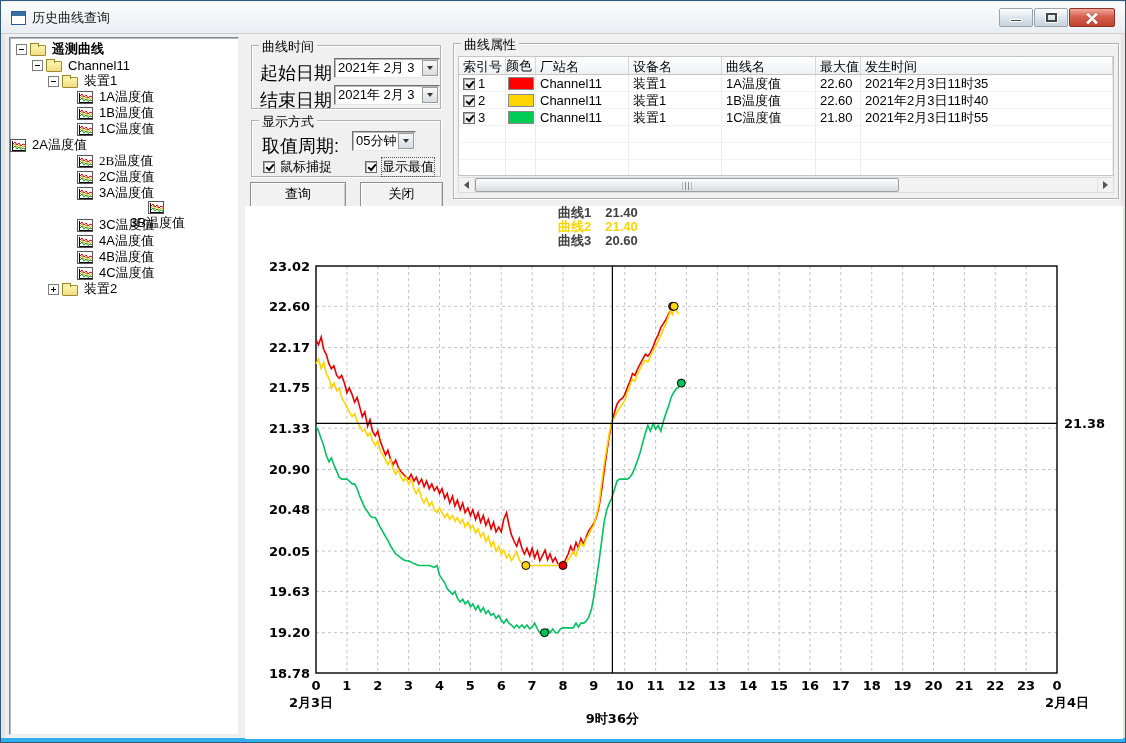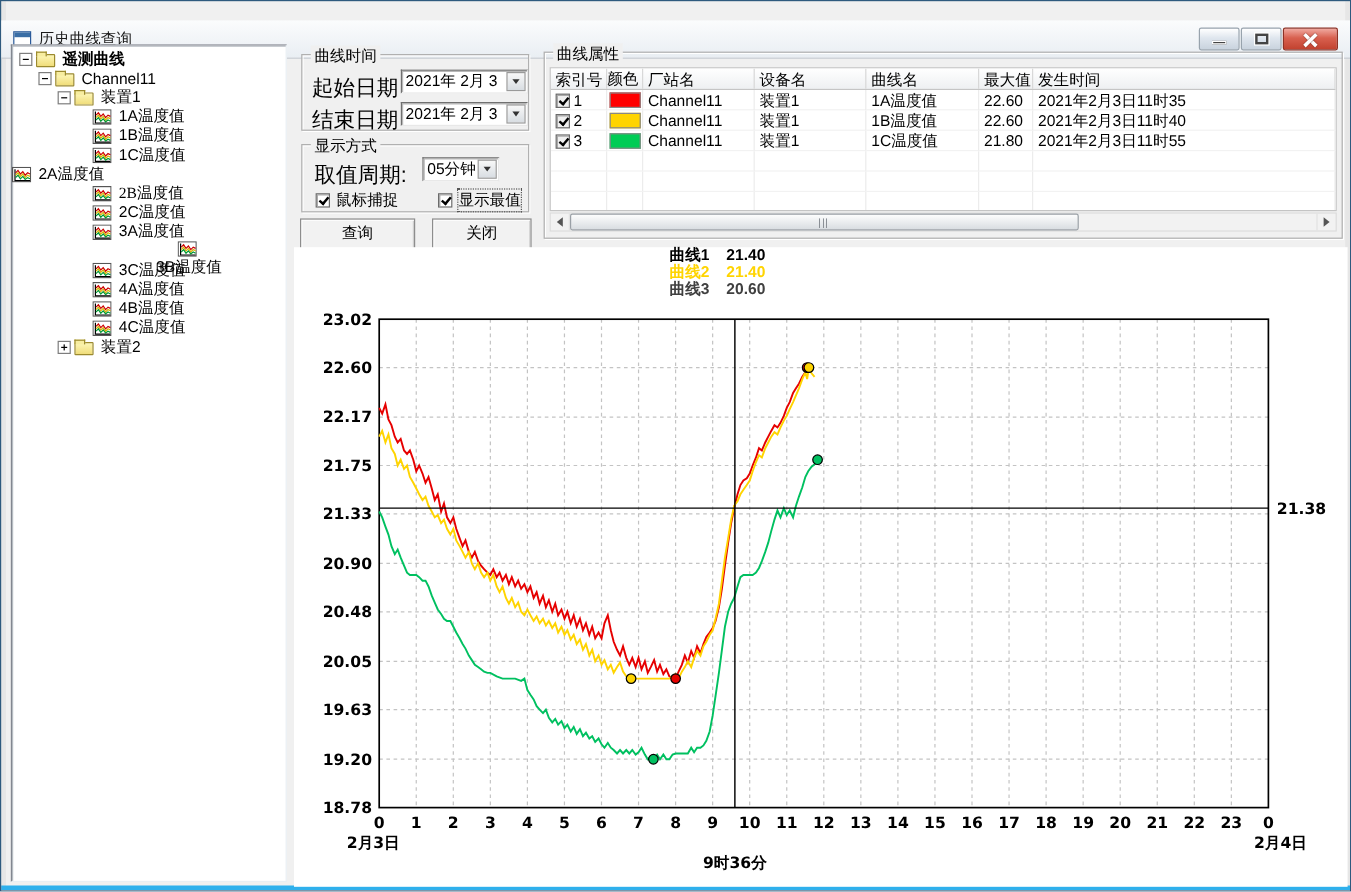--- a/index.html
+++ b/index.html
@@ -1,20 +1,20 @@
 <!DOCTYPE html>
 <html><head>
 <meta charset="utf-8">
 <style>
   html,body{margin:0;padding:0;background:#c9d6e2;font-family:"Liberation Sans","DejaVu Sans",sans-serif;}
   *{box-sizing:border-box;}
   .window{position:relative;width:1126px;height:743px;background:#f0f0f0;border:1px solid #2e5a7e;
           box-shadow:inset 0 -4px 0 #2fb0ec, inset 4px 0 0 #e6e6e6, inset -4px 0 0 #e6e6e6;overflow:hidden;}
   
-  .titlebar{position:absolute;left:0;top:16px;right:0;height:32px;
+  .titlebar{position:absolute;left:0;top:1px;right:0;height:32px;
             background:linear-gradient(#fbfcfd,#e9eef3);border-bottom:1px solid #c9ced4;
             display:flex;align-items:center;padding:0 10px;font-size:13px;color:#1a1a1a;}
   .app-icon{width:15px;height:14px;border:1px solid #2a5a9a;background:#fff;position:relative;margin-right:6px;flex:none;}
   .app-icon::before{content:"";position:absolute;left:0;top:0;right:0;height:4px;background:#3a6ea5;}
   .winbtns{position:absolute;right:10px;top:6px;display:flex;}
   .wbtn{width:34px;height:19px;border:1px solid #98a3ad;border-radius:2px;margin-left:1px;
         background:linear-gradient(#ffffff,#dfe6ee 45%,#c9d3de);display:flex;align-items:center;justify-content:center;position:relative;}
   .wbtn.close{width:46px;background:linear-gradient(#f0a9a0,#d8604f 45%,#c2422f);border-color:#8e3124;}
   .g-min{width:12px;height:3px;background:#444;border:1px solid #fff;position:absolute;bottom:4px;left:50%;transform:translateX(-50%);}
   .g-max{width:11px;height:9px;border:2px solid #444;box-shadow:0 0 0 1px #fff;}
@@ -446,21 +446,21 @@
         </span>
       <span class="sb-btn sb-right">
           <span class="tri-r"></span>
         </span>
     </div>
   </div>
 
   <div class="chart">
     <div class="legend">
 
-        <div class="legend-row" style="color: #000000;">
+        <div class="legend-row" style="color: #404040;">
           <span class="lg-label">曲线1</span>
           <span class="lg-val">21.40</span>
         </div>
 
         <div class="legend-row" style="color: rgb(255, 212, 0);">
           <span class="lg-label">曲线2</span>
           <span class="lg-val">21.40</span>
         </div>
 
         <div class="legend-row" style="color: #404040;">

